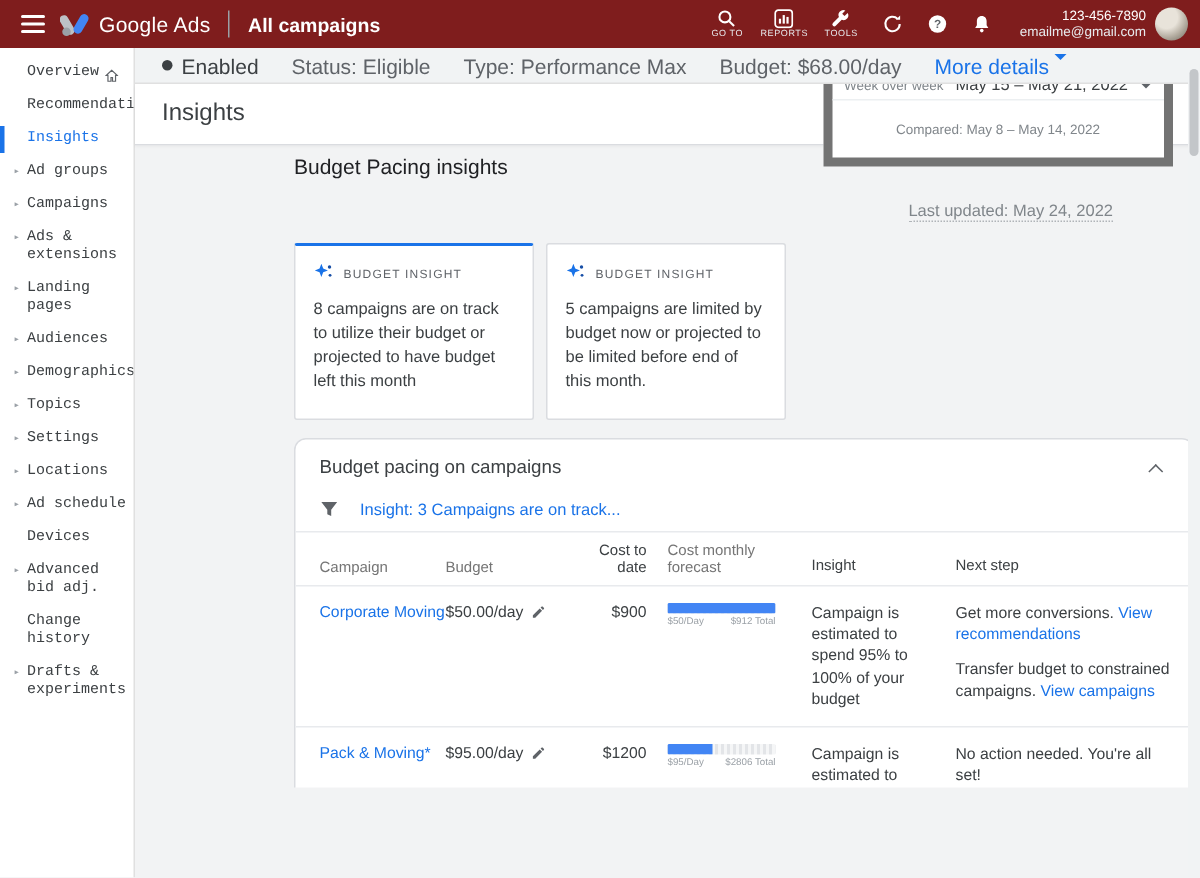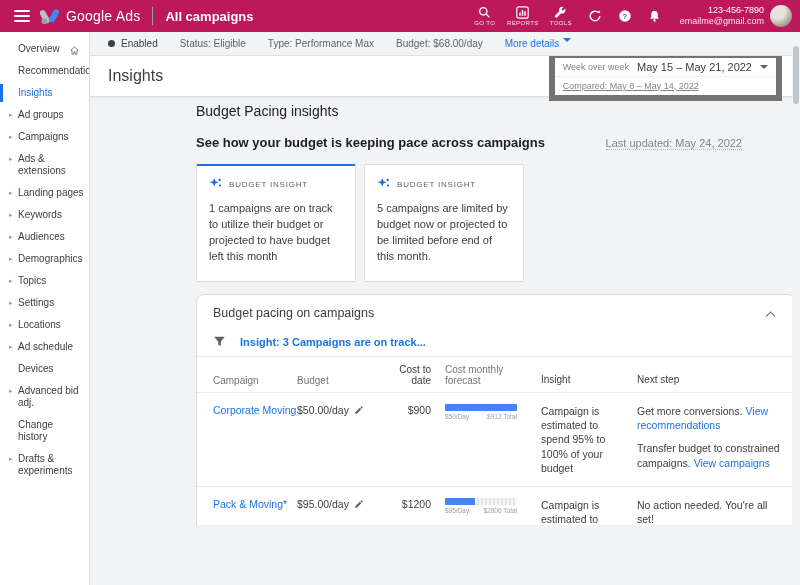--- a/index.html
+++ b/index.html
@@ -1,59 +1,59 @@
 <!DOCTYPE html>
 <html><head>
 <meta charset="utf-8">
 <style>
   * { box-sizing: border-box; margin: 0; padding: 0; }
   html,body { width:800px; height:585px; overflow:hidden; }
   body { font-family:"Liberation Sans", sans-serif; background:#f2f3f4; position:relative; font-size:12px; color:#3c4043; }
 
   
-  .topbar { position:absolute; top:0; left:0; width:800px; height:32px; background:#be185d; display:flex; align-items:center; padding:0 8px; z-index:30; }
+  .topbar { position:absolute; top:0; left:0; width:800px; height:32px; background:#7f1d1d; display:flex; align-items:center; padding:0 8px; z-index:30; }
   .hamburger { width:16px; height:12px; display:flex; flex-direction:column; justify-content:space-between; margin:0 10px 0 6px; cursor:pointer; }
   .hamburger span { display:block; height:2px; background:#fff; border-radius:1px; }
   .brand { display:flex; align-items:center; gap:6px; }
   .brand-name { color:#fff; font-size:14px; letter-spacing:.2px; }
   .topbar-divider { width:1px; height:18px; background:#9aa0a6; margin:0 12px; }
   .context-title { color:#fff; font-size:13px; font-weight:bold; }
   .topbar-spacer { flex:1; }
   .top-action { display:flex; flex-direction:column; align-items:center; justify-content:center; width:38px; color:#fff; cursor:pointer; }
   .top-action .lbl { font-size:6px; letter-spacing:.4px; margin-top:1px; color:#e8eaed; }
   .top-icon-btn { width:26px; height:26px; display:flex; align-items:center; justify-content:center; color:#fff; cursor:pointer; margin:0 2px; }
   .account { text-align:right; line-height:1.25; margin:0 6px 0 10px; color:#fff; }
   .account .phone { font-size:9px; }
   .account .email { font-size:9px; color:#e8eaed; }
   .avatar { width:22px; height:22px; border-radius:50%; background:radial-gradient(circle at 35% 30%, #e8e3da 0 35%, #b9b2a6 60%, #6b6458 100%); cursor:pointer; flex:0 0 auto; }
 
   
-  .statusbar { position:absolute; top:32px; left:90px; width:710px; height:24px; background:#f1f3f4; border-bottom:1px solid #e0e0e0; display:flex; align-items:center; gap:22px; padding:0 18px; font-size:10px; color:#5f6368; z-index:10; }
+  .statusbar { position:absolute; top:32px; left:90px; width:710px; height:24px; background:#f1f3f4; border-bottom:1px solid #e0e0e0; display:flex; align-items:center; gap:22px; padding:0 18px; font-size:14px; color:#5f6368; z-index:10; }
   .status-enabled { display:flex; align-items:center; gap:6px; color:#3c4043; }
   .status-dot { width:7px; height:7px; border-radius:50%; background:#3c4043; }
   .more-details { color:#1a73e8; cursor:pointer; display:flex; align-items:flex-start; gap:4px; }
   .caret-down { width:0; height:0; border-left:4px solid transparent; border-right:4px solid transparent; border-top:4px solid currentColor; display:inline-block; }
 
   
   .sidebar { position:absolute; top:32px; left:0; width:90px; height:553px; background:#fff; border-right:1px solid #e0e0e0; padding-top:6px; overflow:hidden; z-index:5; }
-  .side-item { position:relative; display:flex; align-items:flex-end; padding:5px 4px 5px 18px; font-size:10px; color:#3c4043; cursor:pointer; line-height:1.2; min-height:21px; }
+  .side-item { position:relative; display:flex; align-items:flex-end; padding:5px 4px 5px 18px; font-size:10px; color:#3c4043; cursor:pointer; line-height:1.2; min-height:21px;font-family:Liberation Mono, monospace; }
   .side-item .arrow { position:absolute; left:9px; top:7px; font-size:7px; color:#9aa0a6; }
   .side-item .home { margin-left:auto; margin-right:6px; color:#5f6368; }
   .side-item.selected { color:#1a73e8; }
   .side-item.selected::before { content:""; position:absolute; left:0; top:2px; bottom:2px; width:3px; background:#1a73e8; }
 
   
   .insights-header { position:absolute; top:56px; left:90px; width:710px; height:41px; background:#fff; border-bottom:1px solid #dadce0; display:flex; align-items:center; padding:0 18px; z-index:9; box-shadow:0 1px 2px rgba(0,0,0,.05); }
   .insights-title { font-size:16px; color:#3c4043; }
   .date-control { margin-left:auto; border:6px solid #737373; background:#fff; min-width:185px; cursor:pointer; }
   .date-row1 { display:flex; align-items:center; gap:8px; padding:3px 8px; }
   .date-wow { font-size:9px; color:#80868b; }
   .date-range { font-size:11px; color:#3c4043; }
   .date-row1 .caret-down { margin-left:auto; color:#5f6368; }
-  .date-row2 { border-top:1px solid #eceff1; padding:4px 8px; font-size:9px; color:#80868b; text-align:left;text-decoration:underline; }
+  .date-row2 { border-top:1px solid #eceff1; padding:14px 8px; font-size:9px; color:#80868b; text-align:center; }
 
   
   .content { position:absolute; top:97px; left:90px; width:702px; height:428px; padding:6px 8px 0 106px; overflow:hidden; }
   .page-title { font-size:14px; font-weight:normal; color:#202124; margin-bottom:16px; }
   .subtitle-row { display:flex; align-items:baseline; margin-bottom:14px; }
   .subtitle { font-size:13px; font-weight:bold; color:#202124; }
   .last-updated { margin-left:auto; font-size:11px; color:#80868b; border-bottom:1px dotted #b0b4b8; margin-right:42px; }
 
   
   .cards { display:flex; gap:8px; margin-bottom:12px; }
@@ -63,21 +63,21 @@
   .card-tag { font-size:8px; letter-spacing:.8px; color:#5f6368; }
   .card-text { font-size:11px; color:#3c4043; line-height:1.45; }
 
   
   .panel { width:600px; background:#fff; border:1px solid #dadce0; border-radius:8px; overflow:hidden; }
   .panel-header { display:flex; align-items:center; padding:9px 16px 7px; }
   .panel-title { font-size:12.5px; color:#3c4043; }
   .collapse-btn { margin-left:auto; cursor:pointer; width:18px; height:18px; display:flex; align-items:center; justify-content:center; }
   .chev-up { width:7px; height:7px; border-left:1.6px solid #5f6368; border-top:1.6px solid #5f6368; transform:rotate(45deg) translate(2px,2px); }
   .filter-row { display:flex; align-items:center; gap:14px; padding:6px 16px 8px; border-bottom:1px solid #e8eaed; }
-  .filter-text { color:#1a73e8; font-size:11px; cursor:pointer;font-weight:bold; }
+  .filter-text { color:#1a73e8; font-size:11px; cursor:pointer; }
 
   .tbl { width:100%; font-size:10.5px; }
   .tbl-grid { display:grid; grid-template-columns:84px 84px 64px 96px 96px 144px; column-gap:0; padding:0 16px 0 16px; align-items:start; }
   .tbl-head { color:#757575; font-size:10px; padding-top:7px; padding-bottom:6px; border-bottom:1px solid #e8eaed; align-items:end; }
   .tbl-head .c-cost { text-align:right; padding-right:14px; }
   .tbl-row { border-bottom:1px solid #e8eaed; padding-top:11px; padding-bottom:11px; }
   .c-campaign a { color:#1a73e8; text-decoration:none; cursor:pointer; }
   .c-budget { display:flex; align-items:center; gap:5px; color:#3c4043; }
   .edit-btn { cursor:pointer; display:inline-flex; color:#5f6368; }
   .c-cost { text-align:right; padding-right:14px; color:#3c4043; }
@@ -207,24 +207,20 @@
     <div class="side-item">
       <span class="arrow">▸</span>
       <span>Ads &amp; extensions</span>
     </div>
     <div class="side-item">
       <span class="arrow">▸</span>
       <span>Landing pages</span>
     </div>
     <div class="side-item">
       <span class="arrow">▸</span>
-      <span>Keywords</span>
-    </div>
-    <div class="side-item">
-      <span class="arrow">▸</span>
       <span>Audiences</span>
     </div>
     <div class="side-item">
       <span class="arrow">▸</span>
       <span>Demographics</span>
     </div>
     <div class="side-item">
       <span class="arrow">▸</span>
       <span>Topics</span>
     </div>
@@ -265,35 +261,34 @@
       <span class="caret-down"></span>
     </div>
     <div class="date-row2">Compared: May 8 – May 14, 2022</div>
   </div>
 </div>
 
 <div class="content">
   <h1 class="page-title">Budget Pacing insights</h1>
 
   <div class="subtitle-row">
-    <span class="subtitle">See how your budget is keeping pace across campaigns</span>
     <span class="last-updated">Last updated: May 24, 2022</span>
   </div>
 
   <div class="cards" id="cards">
       <div class="insight-card selected">
         <div class="card-head">
           <svg width="14" height="14" viewBox="0 0 16 16">
             <path d="M6 1l1.4 3.6L11 6 7.4 7.4 6 11 4.6 7.4 1 6l3.6-1.4z" fill="#1a73e8"></path>
             <circle cx="12.2" cy="3.4" r="1.3" fill="#174ea6"></circle>
             <circle cx="12.6" cy="9.8" r="1.1" fill="#174ea6"></circle>
           </svg>
           <span class="card-tag">BUDGET INSIGHT</span>
         </div>
-        <div class="card-text">1 campaigns are on track to utilize their budget or projected to have budget left this month</div>
+        <div class="card-text">8 campaigns are on track to utilize their budget or projected to have budget left this month</div>
       </div>
       <div class="insight-card">
         <div class="card-head">
           <svg width="14" height="14" viewBox="0 0 16 16">
             <path d="M6 1l1.4 3.6L11 6 7.4 7.4 6 11 4.6 7.4 1 6l3.6-1.4z" fill="#1a73e8"></path>
             <circle cx="12.2" cy="3.4" r="1.3" fill="#174ea6"></circle>
             <circle cx="12.6" cy="9.8" r="1.1" fill="#174ea6"></circle>
           </svg>
           <span class="card-tag">BUDGET INSIGHT</span>
         </div>

